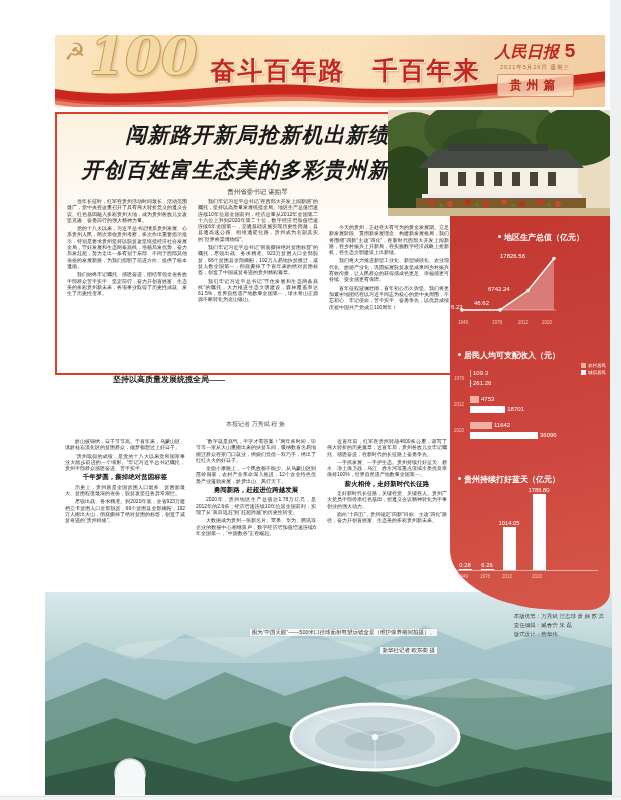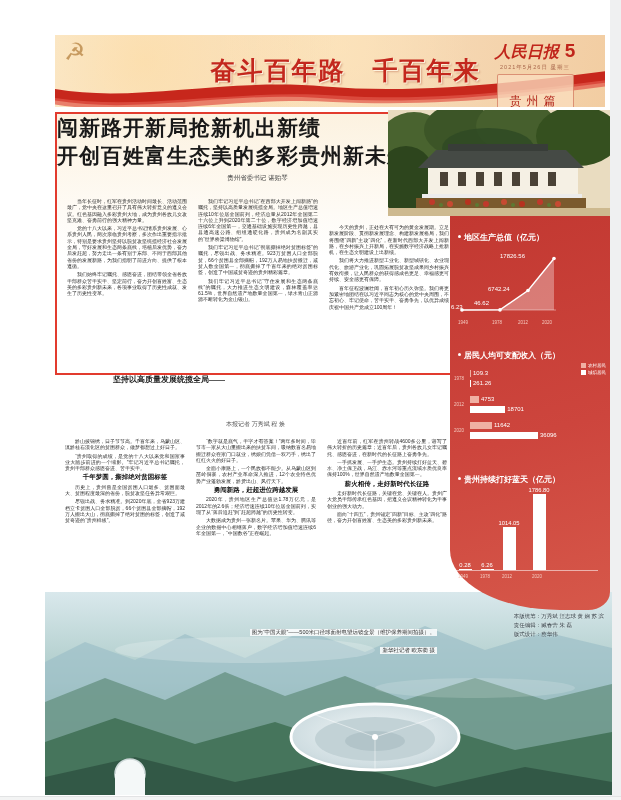--- a/index.html
+++ b/index.html
@@ -20,27 +20,27 @@
     font:italic 900 52px "DejaVu Serif",serif;color:#f3d9a4;
     text-shadow:1px 0 #c89a55,-1px 0 #c89a55,0 1px #c89a55,0 -1px #c89a55,2px 3px 3px rgba(160,110,40,.35);}
   .banner-title{position:absolute;left:138px;top:19px;width:305px;text-align:center;z-index:3;
     font-size:25px;font-weight:900;color:#c3271d;letter-spacing:2px;white-space:nowrap;
     text-shadow:1px 1px 0 rgba(255,246,226,.95),2px 2px 2px rgba(150,40,20,.3);}
   .masthead{position:absolute;right:4px;top:5px;width:132px;text-align:center;z-index:3;}
   .mh-row{display:flex;justify-content:center;align-items:baseline;gap:6px;}
   .mh-title{font-family:"DejaVu Serif",serif;font-style:italic;font-weight:bold;font-size:16px;color:#c0251b;}
   .mh-num{font-size:19px;color:#c0251b;font-weight:bold;}
   .mh-date{font-size:5.5px;color:#a8664b;margin-top:1px;letter-spacing:1px;}
-  .badge{display:inline-block;margin-top:3px;padding:18px 12px;font-size:12px;font-weight:normal;letter-spacing:5px;
+  .badge{display:inline-block;margin-top:3px;padding:2px 12px;font-size:12px;font-weight:bold;letter-spacing:5px;
     color:#b2261c;background:rgba(250,220,190,.78);border:1px solid rgba(190,70,45,.5);border-radius:2px;}
 
   
   .article-box{position:absolute;left:55px;top:112px;width:401px;height:259px;z-index:2;
     border:2px solid #e23b2e;background:linear-gradient(#fcf2e0,#ffffff 55%);}
-  .a1-title{text-align:left;font-size:21px;line-height:28px;font-weight:900;color:#191919;letter-spacing:1px;}
+  .a1-title{margin-top:7px;text-align:center;font-size:21px;line-height:28px;font-weight:900;color:#191919;letter-spacing:1px;font-style:italic;}
   .a1-byline{margin-top:4px;text-align:center;font-size:6.5px;color:#444;}
   .col{position:absolute;width:120px;font-size:5px;line-height:6.3px;text-align:justify;color:#2e2e2e;overflow:hidden;}
   .col p{margin:0 0 2px;text-indent:10px;}
   .a1c1{left:10px;top:84px;height:166px;}
   .a1c2{left:141px;top:84px;height:166px;}
   .a1c3{left:272px;top:110px;height:140px;}
 
   
   .photo-building{position:absolute;left:388px;top:110px;width:222px;height:106px;z-index:3;overflow:hidden;}
 
@@ -92,20 +92,21 @@
 
 <div class="page">
   <div class="edge-right"></div>
 
   <div class="banner">
     <svg class="ribbon" viewBox="0 0 550 72" preserveAspectRatio="none">
       <path d="M0,44 C80,66 170,26 270,40 C360,52 460,34 550,16 L550,34 C460,52 360,70 265,58 C175,47 85,84 0,62 Z" fill="#c7271c"></path>
       <path d="M0,58 C90,78 180,44 280,54 C380,64 470,46 550,30 L550,40 C470,56 380,72 278,64 C180,56 90,90 0,68 Z" fill="#e2584a" opacity="0.72"></path>
     </svg>
     <span class="logo-emblem">☭</span>
+    <span class="logo-100">100</span>
     <div class="banner-title">奋斗百年路　千百年来</div>
     <div class="masthead">
       <div class="mh-row">
         <span class="mh-title">人民日报</span>
         <span class="mh-num">5</span>
       </div>
       <div class="mh-date">2021年5月26日 星期三</div>
       <div class="badge">贵州篇</div>
     </div>
   </div>
@@ -163,21 +164,21 @@
       <circle cx="53" cy="95" r="2" fill="#5c7a33"></circle>
         <circle cx="89" cy="95" r="2" fill="#5c7a33"></circle>
       <circle cx="125" cy="95" r="2" fill="#5c7a33"></circle>
         <circle cx="161" cy="95" r="2" fill="#5c7a33"></circle>
       <rect x="0" y="98" width="222" height="8" fill="#cdb98f"></rect>
     </svg>
   </div>
 
   <div class="charts-panel">
 
-    <div class="ptitle" style="top:16px;"><span class="dot-icon"></span><span>地区生产总值（亿元）</span></div>
+    <div class="ptitle" style="top:16px;margin-left:40px;"><span class="dot-icon"></span><span>地区生产总值（亿元）</span></div>
     <svg class="gdp-svg" width="106" height="66" viewBox="0 0 106 66">
       <polygon id="gdp-area" points="6,58 6,58.0 44,57.9 72,38.5 98,6.5 98,58" fill="rgba(255,255,255,0.32)"></polygon>
       <polyline id="gdp-line" points="6,58.0 44,57.9 72,38.5 98,6.5" fill="none" stroke="#ffffff" stroke-width="1.4"></polyline>
       <line x1="4" y1="58" x2="100" y2="58" stroke="rgba(255,255,255,0.55)" stroke-width="0.8"></line>
       <circle class="gdp-dot" r="1.8" fill="#ffffff" cx="6" cy="58.0"></circle>
       <circle class="gdp-dot" r="1.8" fill="#ffffff" cx="44" cy="57.9"></circle>
       <circle class="gdp-dot" r="1.8" fill="#ffffff" cx="72" cy="38.5"></circle>
       <circle class="gdp-dot" r="1.8" fill="#ffffff" cx="98" cy="6.5"></circle>
     </svg>
     <span class="gdp-label" style="left:1px;top:88px;">6.23</span>

